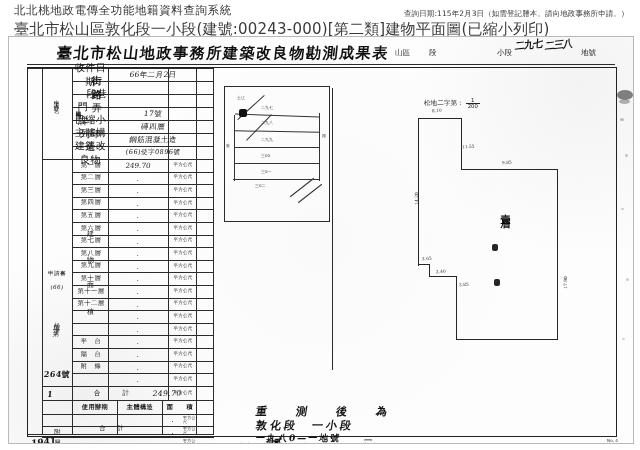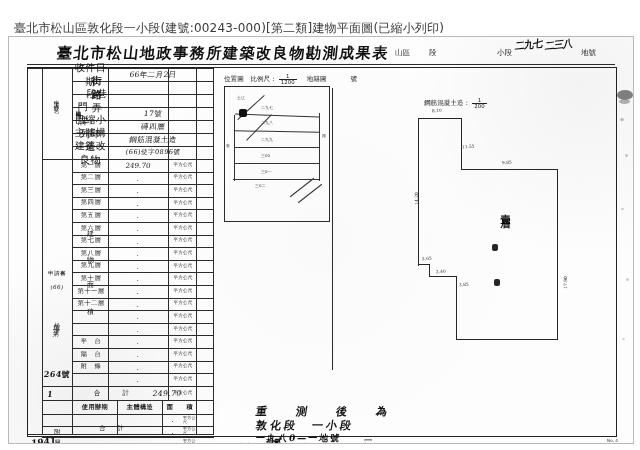--- a/index.html
+++ b/index.html
@@ -8,21 +8,21 @@
     font-family:"DejaVu Sans","Liberation Sans",sans-serif;
     color:#1a1a1a;overflow:hidden;position:relative;
   }
   
   #sys-header{position:absolute;left:0;top:0;width:640px;height:36px;}
   .sys-title{
     position:absolute;left:14px;top:3px;font-size:11.5px;letter-spacing:.6px;
     color:#333;white-space:nowrap;
   }
   .sys-sub{
-    position:absolute;left:14px;top:20px;font-size:12px;letter-spacing:.2px;
+    position:absolute;left:14px;top:20px;font-size:15px;letter-spacing:.2px;
     color:#3a3a3a;white-space:nowrap;
   }
   .sys-query{
     position:absolute;left:404px;top:9px;font-size:7.5px;color:#3a3a3a;
     white-space:nowrap;letter-spacing:.1px;
   }
 
   
   #sheet{
     position:absolute;left:8px;top:36px;width:624px;height:406px;
@@ -128,21 +128,23 @@
     font-size:9px;font-weight:bold;color:#121212;transform:rotate(-7deg) skewX(-8deg);
   }
   #topright-mark{
     position:absolute;left:598px;top:402px;font-size:4.2px;color:#333;text-align:center;line-height:1.1;
   }
 </style>
 </head>
 <body>
 
 <div id="sys-header">
+  <div class="sys-title">北北桃地政電傳全功能地籍資料查詢系統</div>
   <div class="sys-sub">臺北市松山區敦化段一小段(建號:00243-000)[第二類]建物平面圖(已縮小列印)</div>
+  <div class="sys-query">查詢日期:115年2月3日（如需登記謄本。請向地政事務所申請。）</div>
 </div>
 
 <div id="sheet">
 
   <div id="doc-title">臺北市松山地政事務所建築改良物勘測成果表</div>
   <div id="title-rule"></div>
 
   <div class="parcel-line" style="left:386px;">山區</div>
   <div class="parcel-line" style="left:420px;">段</div>
   <div class="parcel-line" style="left:488px;">小段</div>
@@ -306,29 +308,20 @@
           <div class="cellbox hw" style="left: 90px; top: 369px; width: 44px; height: 11.5px;"></div>
           <div class="cellbox hw" style="left: 135px; top: 369px; width: 20px; height: 11.5px;">.</div>
           <div class="unit" style="left: 155px; top: 369px; width: 14px; height: 11.5px; font-size: 4px;">平方公尺</div>
         </div>
       <div class="cellbox" style="left:45px;top:354px;width:80px;height:12px;font-size:6.2px;letter-spacing:3px;">合　計</div>
       <div class="h" style="top:366px;left:0px;width:186px;"></div>
     </div>
 
     <div id="divider-v"></div>
 
-    <div id="pos-head">
-      <span>位置圖　比例尺：</span>
-      <span class="frac">
-        <span class="n">1</span>
-        <span class="d">1200</span>
-      </span>
-      <span style="margin-left:8px;">地籍圖</span>
-      <span style="margin-left:22px;">號</span>
-    </div>
 
     <div id="pos-box">
       <div class="sk-line" style="left:10px;top:28px;width:84px;height:1px;transform:rotate(2deg);"></div>
       <div class="sk-line" style="left:10px;top:44px;width:84px;height:1px;transform:rotate(1deg);"></div>
       <div class="sk-line" style="left:9px;top:60px;width:86px;height:1px;"></div>
       <div class="sk-line" style="left:9px;top:76px;width:86px;height:1px;"></div>
       <div class="sk-line" style="left:8px;top:92px;width:87px;height:1px;"></div>
       <div class="sk-line" style="left:9px;top:28px;width:1px;height:66px;"></div>
       <div class="sk-line" style="left:94px;top:26px;width:1px;height:68px;"></div>
       <div class="sk-line" style="left:8px;top:20px;width:36px;height:1px;transform:rotate(-42deg);"></div>
@@ -341,21 +334,21 @@
       <div class="sk-txt" style="left:36px;top:33px;">二九八</div>
       <div class="sk-txt" style="left:36px;top:50px;">二九九</div>
       <div class="sk-txt" style="left:36px;top:66px;">三00</div>
       <div class="sk-txt" style="left:36px;top:82px;">三0一</div>
       <div class="sk-txt" style="left:30px;top:96px;">三0二</div>
       <div class="sk-txt" style="left:97px;top:46px;">路</div>
       <div class="sk-txt" style="left:1px;top:56px;">敦</div>
     </div>
 
     <div id="plan-head">
-      <span>鋼筋混凝土造：</span>
+      <span>松地二字第：</span>
       <span class="frac">
         <span class="n">1</span>
         <span class="d">200</span>
       </span>
     </div>
 
     <div id="bldg">
 
       <div class="bl" style="left:6px;top:14px;width:44px;height:1.2px;"></div>
       <div class="bl" style="left:6px;top:14px;width:1.2px;height:148px;"></div>

